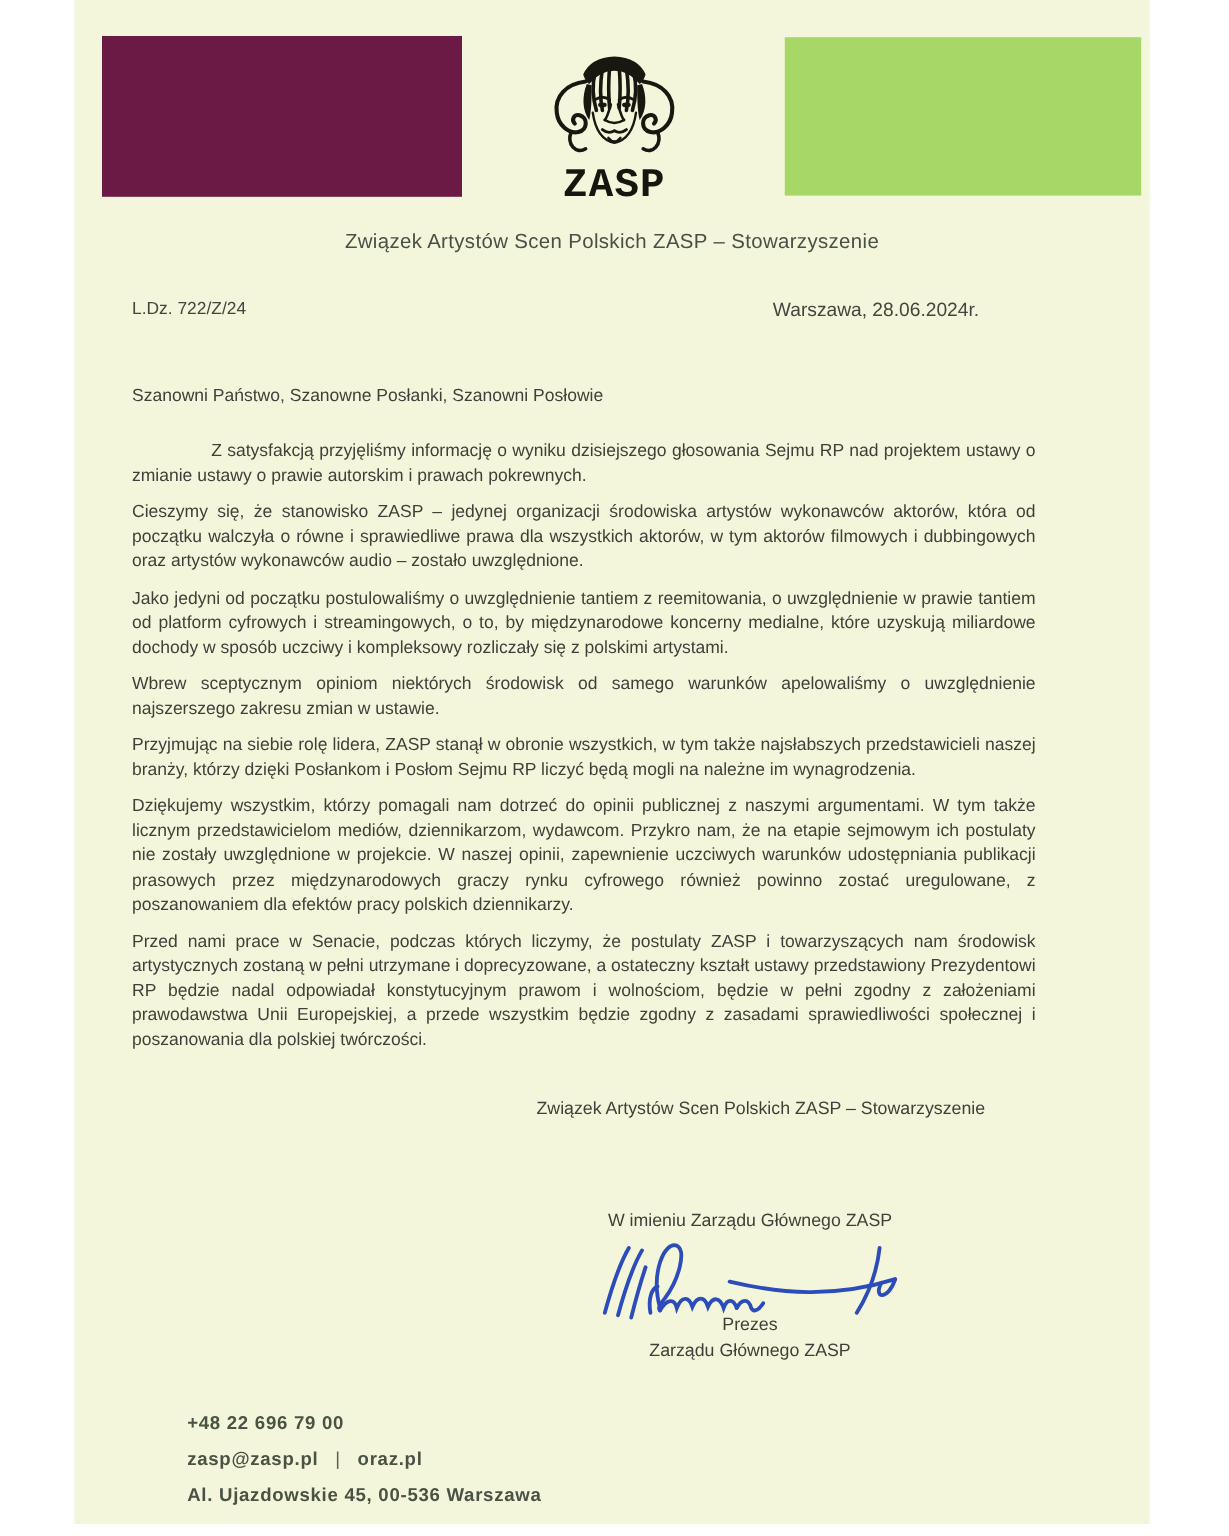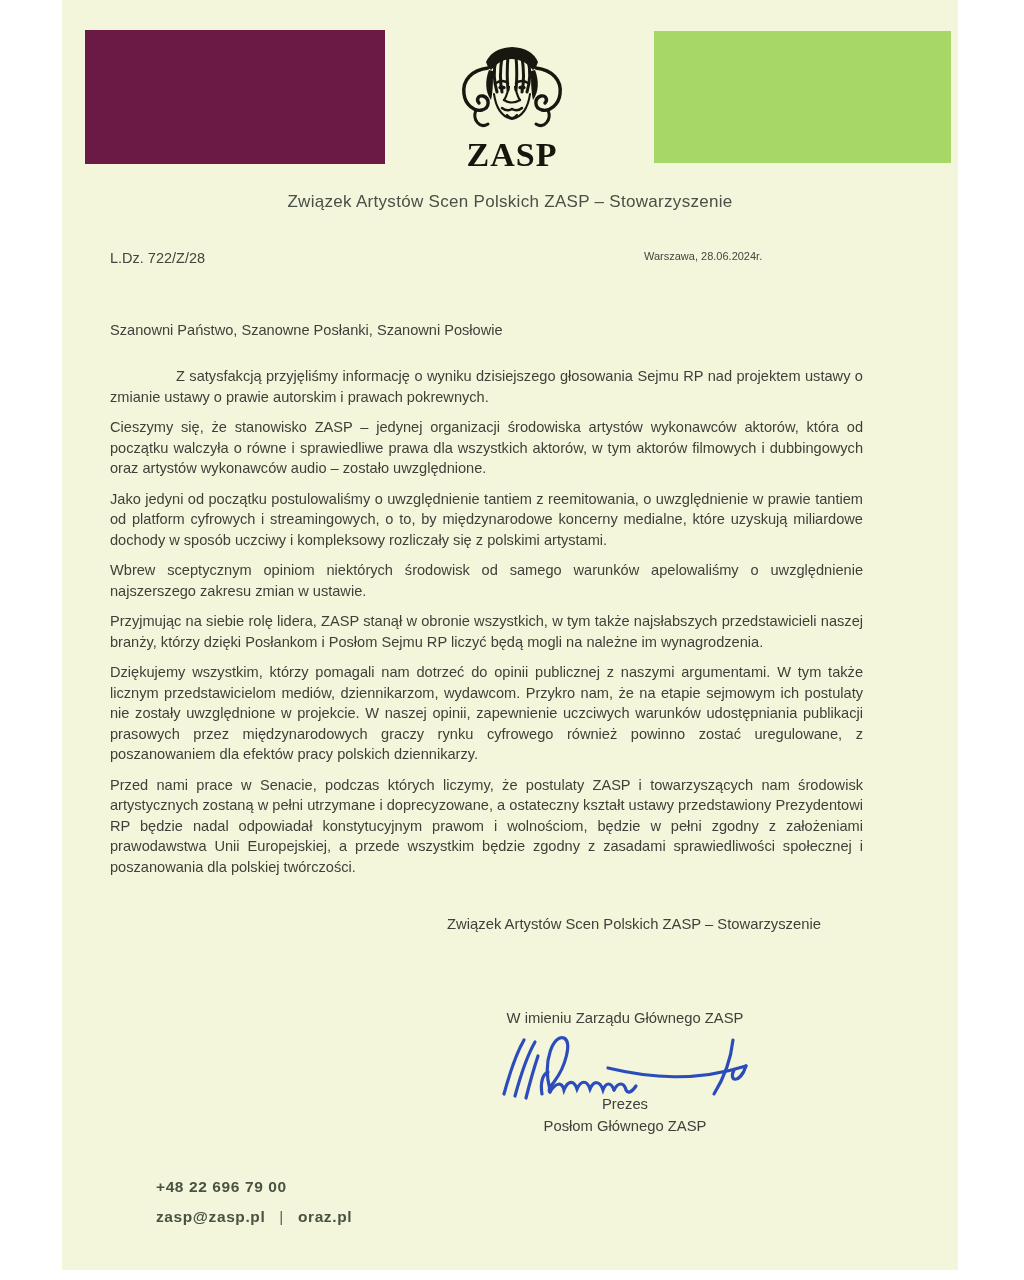--- a/index.html
+++ b/index.html
@@ -12,32 +12,32 @@
   }
 
   
   .rect { position:absolute; }
   .rect.maroon { left:23px; top:30px; width:300px; height:134px; background:#6b1a45; }
   .rect.green  { left:592px; top:31px; width:297px; height:132px; background:#a7d766; }
 
   .logo-block { position:absolute; left:378px; top:42px; width:144px; text-align:center; }
   .logo-block svg { display:block; margin:0 auto; }
   .logo-wordmark {
-    font-family:Liberation Serif, serif; font-weight:bold; font-size:34px;
+    font-family:Liberation Mono, monospace; font-weight:bold; font-size:34px;
     letter-spacing:1px; color:#17150e; line-height:34px; margin-top:-4px;text-align:center;
   }
 
   .org-title {
     position:absolute; left:0; top:192px; width:100%;
     text-align:center; font-size:17px; letter-spacing:0.3px;
     color:#4a4f47; font-weight:500;
   }
 
   .ref-number { position:absolute; left:48px; top:250px; font-size:14.5px; color:#45453f; }
-  .date-place { position:absolute; left:582px; top:250px; font-size:11px; color:#45453f; }
+  .date-place { position:absolute; left:582px; top:250px; font-size:16px; color:#45453f; }
 
   
   .letter-body { position:absolute; left:48px; top:322px; width:753px; color:#403f3a; }
   .salutation { font-size:14.6px; margin-bottom:28px; }
   .letter-body p {
     font-size:14.6px; line-height:20.5px; text-align:justify; margin-bottom:10px;
   }
   .letter-body p.indent-first { text-indent:66px;margin-top:20px; }
 
   
@@ -114,21 +114,21 @@
 
         <path d="M50,66 Q55,70 60,67 Q65,70 70,66" stroke-width="2.4"></path>
         <path d="M55,73 Q60,79 65,73" stroke-width="2.2"></path>
       </g>
     </svg>
     <div class="logo-wordmark">ZASP</div>
   </div>
 
   <div class="org-title">Związek Artystów Scen Polskich ZASP – Stowarzyszenie</div>
 
-  <div class="ref-number">L.Dz. 722/Z/28</div>
+  <div class="ref-number">L.Dz. 722/Z/24</div>
   <div class="date-place">Warszawa, 28.06.2024r.</div>
 
   <div class="letter-body">
     <div class="salutation">Szanowni Państwo, Szanowne Posłanki, Szanowni Posłowie</div>
     <p class="indent-first">Z satysfakcją przyjęliśmy informację o wyniku dzisiejszego głosowania Sejmu RP nad projektem ustawy o zmianie ustawy o prawie autorskim i prawach pokrewnych.</p>
     <p>Cieszymy się, że stanowisko ZASP – jedynej organizacji środowiska artystów wykonawców aktorów, która od początku walczyła o równe i sprawiedliwe prawa dla wszystkich aktorów, w tym aktorów filmowych i dubbingowych oraz artystów wykonawców audio – zostało uwzględnione.</p>
     <p>Jako jedyni od początku postulowaliśmy o uwzględnienie tantiem z reemitowania, o uwzględnienie w prawie tantiem od platform cyfrowych i streamingowych, o to, by międzynarodowe koncerny medialne, które uzyskują miliardowe dochody w sposób uczciwy i kompleksowy rozliczały się z polskimi artystami.</p>
     <p>Wbrew sceptycznym opiniom niektórych środowisk od samego warunków apelowaliśmy o uwzględnienie najszerszego zakresu zmian w ustawie.</p>
     <p>Przyjmując na siebie rolę lidera, ZASP stanął w obronie wszystkich, w tym także najsłabszych przedstawicieli naszej branży, którzy dzięki Posłankom i Posłom Sejmu RP liczyć będą mogli na należne im wynagrodzenia.</p>
     <p>Dziękujemy wszystkim, którzy pomagali nam dotrzeć do opinii publicznej z naszymi argumentami. W tym także licznym przedstawicielom mediów, dziennikarzom, wydawcom. Przykro nam, że na etapie sejmowym ich postulaty nie zostały uwzględnione w projekcie. W naszej opinii, zapewnienie uczciwych warunków udostępniania publikacji prasowych przez międzynarodowych graczy rynku cyfrowego również powinno zostać uregulowane, z poszanowaniem dla efektów pracy polskich dziennikarzy.</p>
@@ -147,22 +147,23 @@
       <path d="M60,62 C52,32 64,6 74,10 C82,14 76,38 64,54 C60,59 58,62 60,64"></path>
       <path d="M60,64 C66,54 72,54 74,62 C78,52 84,52 87,61 C91,52 97,52 100,61 C104,52 110,53 113,62 C116,54 121,54 124,62"></path>
       <path d="M124,62 C128,54 134,54 136,62 C138,66 142,64 146,58"></path>
       <path d="M118,40 C160,50 205,54 256,38"></path>
       <path d="M243,12 C241,30 234,50 224,66"></path>
       <path d="M256,38 C250,56 238,54 244,42"></path>
     </g>
   </svg>
 
   <div class="sig-role">Prezes</div>
-  <div class="sig-role-org">Posłom Głównego ZASP</div>
+  <div class="sig-role-org">Zarządu Głównego ZASP</div>
 
   <div class="footer">
     <div class="line">+48 22 696 79 00</div>
     <div class="line">
       <span>zasp@zasp.pl</span><span class="sep">|</span><span>oraz.pl</span>
     </div>
+    <div class="line">Al. Ujazdowskie 45, 00-536 Warszawa</div>
   </div>
 
 </div>
 
 </body></html>

